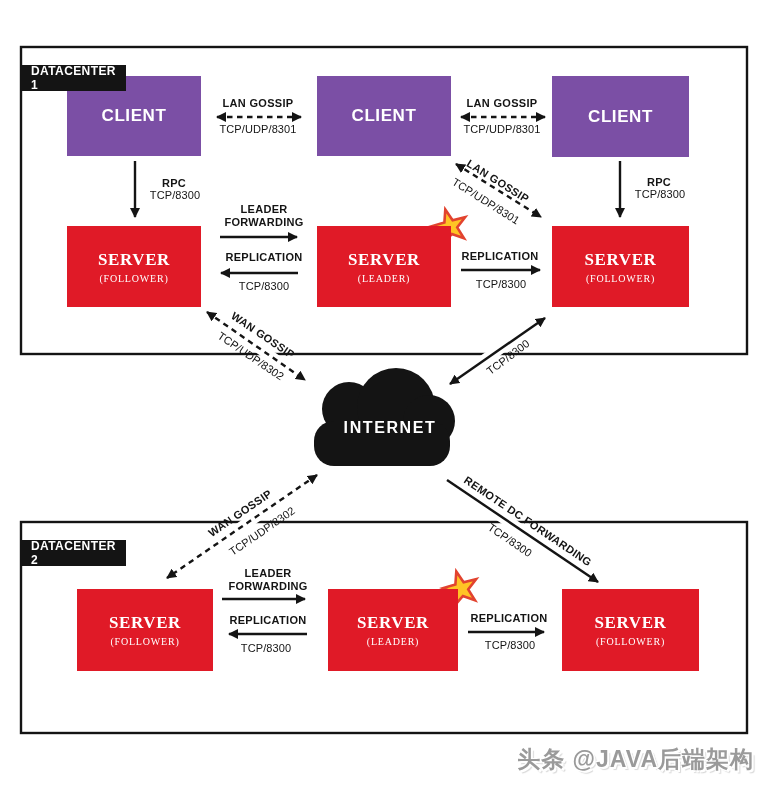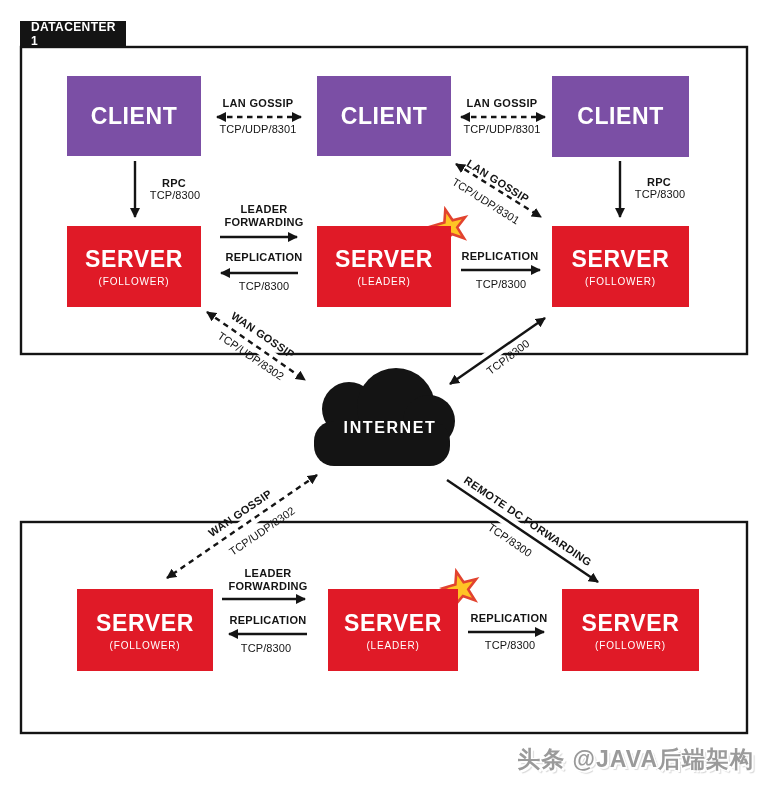--- a/index.html
+++ b/index.html
@@ -1,26 +1,26 @@
 <!DOCTYPE html>
 <html style="--client: #7B4FA5; --server: #E01A27; --ink: #141414; --star-fill: #FFC425; --star-stroke: #E2432F;"><head>
 <meta charset="utf-8">
 <style>
   html,body{margin:0;padding:0;background:#fff;}
   #stage{position:relative;width:768px;height:785px;background:#fff;overflow:hidden;
          font-family:"Liberation Sans","DejaVu Sans",sans-serif;color:#141414;}
   #wires{position:absolute;left:0;top:0;z-index:1;}
   .tab{position:absolute;z-index:3;width:106px;height:26px;background:var(--ink,#141414);
        color:#fff;display:flex;align-items:center;box-sizing:border-box;padding-left:11px;
-       font-size:12px;font-weight:bold;letter-spacing:.4px;}
+       font-size:12px;font-weight:bold;letter-spacing:.4px;margin-top:44px;}
   .box{position:absolute;z-index:2;display:flex;flex-direction:column;align-items:center;
        justify-content:center;color:#fff;text-align:center;}
   .box.client{background:var(--client,#7B4FA5);}
-  .box.server{background:var(--server,#E01A27);}
-  .box .t{font-size:23px;font-weight:600;letter-spacing:.6px;}
+  .box.server{background:var(--server,#E01A27);font-family:Liberation Serif, serif;}
+  .box .t{font-size:17px;font-weight:600;letter-spacing:.6px;}
   .box .s{font-size:10px;font-weight:400;letter-spacing:.8px;margin-top:3px;}
   .lbl{position:absolute;z-index:2;font-size:11px;font-weight:bold;letter-spacing:.3px;
        white-space:nowrap;transform:translate(-50%,-50%);}
   .port{font-weight:400;letter-spacing:.1px;}
   .internet-lbl{position:absolute;z-index:2;transform:translate(-50%,-50%);color:#fff;
        font-size:16px;font-weight:bold;letter-spacing:1.6px;}
   .watermark{position:absolute;z-index:2;right:14px;top:744px;font-size:23px;font-weight:bold;
        color:#9a9a9a;letter-spacing:1px;
        text-shadow:2px 2px 0 #fff,-1px -1px 0 #fff,1px -1px 0 #fff,-1px 1px 0 #fff,3px 3px 1px #d9d9d9;}
   .wire{stroke:var(--ink,#141414);stroke-width:2.4;fill:none;}
@@ -75,20 +75,23 @@
       <circle cx="429" cy="421" r="26"></circle>
       <rect x="314" y="421" width="136" height="45" rx="20" ry="20"></rect>
     </g>
 
     <polygon points="445.3,209.6 452.6,220.3 465.1,217.2 457.2,227.4 464.0,238.3 451.9,234.0 443.5,243.8 444.0,230.9 432.0,226.1 444.4,222.5" fill="var(--star-fill,#FFC425)" stroke="var(--star-stroke,#E2432F)" stroke-width="2.6" stroke-linejoin="miter"></polygon>
     <polygon points="456.3,571.6 463.6,582.3 476.1,579.2 468.2,589.4 475.0,600.3 462.9,596.0 454.5,605.8 455.0,592.9 443.0,588.1 455.4,584.5" fill="var(--star-fill,#FFC425)" stroke="var(--star-stroke,#E2432F)" stroke-width="2.6" stroke-linejoin="miter"></polygon>
   </svg>
 
   <div class="tab" style="left:20px;top:21px;">
     <span>DATACENTER 1</span>
+  </div>
+  <div class="tab" style="left:20px;top:496px;">
+    <span>DATACENTER 2</span>
   </div>
 
   <div class="box client" style="left:67px;top:76px;width:134px;height:80px;">
     <div class="t">CLIENT</div>
   </div>
   <div class="box client" style="left:317px;top:76px;width:134px;height:80px;">
     <div class="t">CLIENT</div>
   </div>
   <div class="box client" style="left:552px;top:76px;width:137px;height:81px;">
     <div class="t">CLIENT</div>

